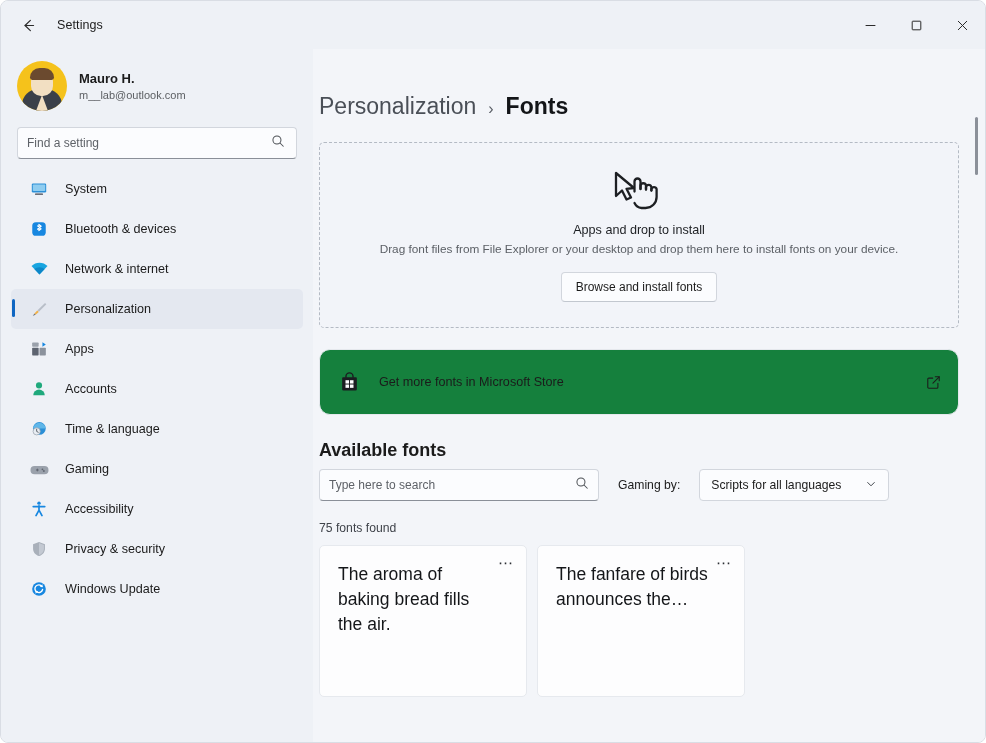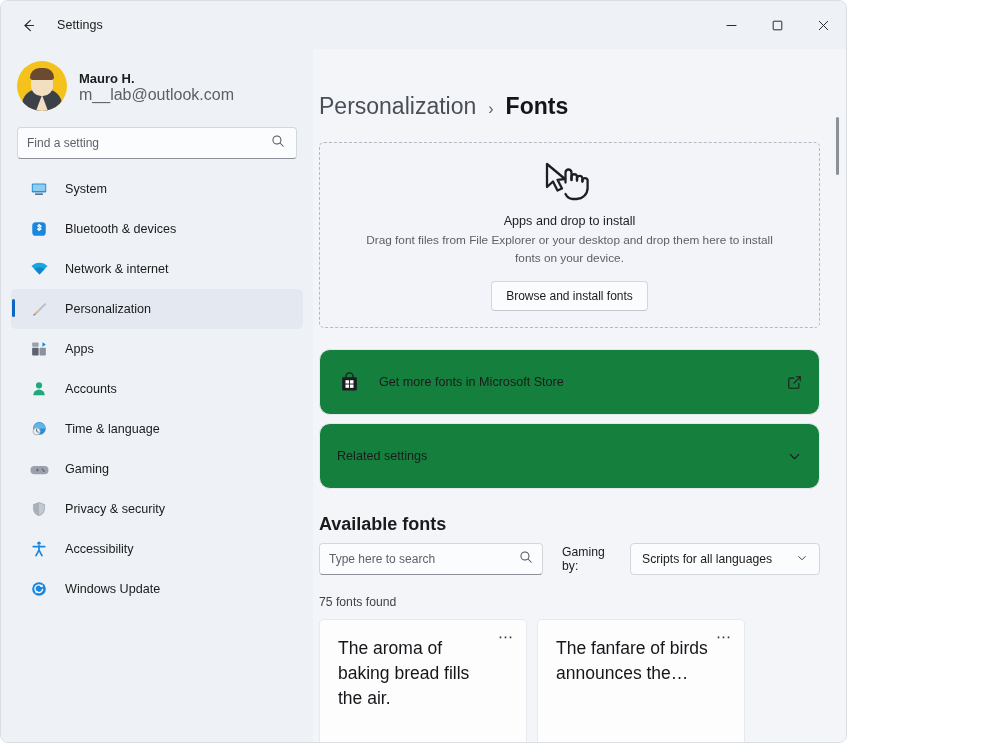--- a/index.html
+++ b/index.html
@@ -4,21 +4,21 @@
 <style>
   * { box-sizing: border-box; margin: 0; padding: 0; }
   html, body {
     width: 986px; height: 743px;
     font-family: "Liberation Sans", sans-serif;
     background: #ffffff;
     overflow: hidden;
   }
   #window {
     position: relative;
-    width: 847px; height: 743px;
+    width: 986px; height: 743px;
     background: #f3f5f9;
     border: 1px solid #d9dde4;
     border-radius: 8px;
     overflow: hidden;
     display: flex;
     flex-direction: column;
   }
 
   
   #titlebar {
@@ -115,21 +115,21 @@
     clip-path: polygon(50% 0, 100% 100%, 0 100%);
   }
   .acct-text { margin-left: 12px; }
   .acct-name {
     font-size: 13px;
     font-weight: bold;
     color: #1b1b1b;
     line-height: 17px;
   }
   .acct-mail {
-    font-size: 16px;
+    font-size: 11px;
     color: #5c5f63;
     line-height: 16px;
     margin-top: 0;
   }
 
   #search-wrap { padding: 6px 16px 10px 16px; }
   #search-box {
     height: 32px;
     background: #fbfcfe;
     border: 1px solid #d2d6dd;
@@ -527,37 +527,37 @@
               <rect x="7.2" y="8.9" width="1.1" height="3.3" rx="0.5" fill="#5f6570"></rect>
               <circle cx="13.1" cy="9.8" r="0.95" fill="#5f6570"></circle>
               <circle cx="14.6" cy="11.6" r="0.95" fill="#5f6570"></circle>
             </svg>
           </span>
           <span class="nav-label">Gaming</span>
         </div>
 
         <div class="nav-item">
           <span class="nav-ico">
-            <svg width="18" height="18" viewBox="0 0 20 20">
-              <path d="M10 2.2 L16.6 4.8 V9.6 C16.6 13.6 13.6 16.6 10 17.8 C6.4 16.6 3.4 13.6 3.4 9.6 V4.8 Z" fill="#a9b0ba"></path>
-              <path d="M10 3.4 L15.5 5.6 V9.6 C15.5 13 13 15.6 10 16.7 Z" fill="#c3c9d2"></path>
-            </svg>
-          </span>
-          <span class="nav-label">Privacy &amp; security</span>
-        </div>
-
-        <div class="nav-item">
-          <span class="nav-ico">
             <svg width="18" height="18" viewBox="0 0 20 20" stroke="#1787e0" fill="none" stroke-linecap="round">
               <circle cx="10" cy="3.5" r="1.9" fill="#1787e0" stroke="none"></circle>
               <path d="M3.6 7.3 H16.4" stroke-width="1.9"></path>
               <path d="M10 6.4 V11.6 M10 11.3 L6.7 17.3 M10 11.3 L13.3 17.3" stroke-width="1.9"></path>
             </svg>
           </span>
           <span class="nav-label">Accessibility</span>
+        </div>
+
+        <div class="nav-item">
+          <span class="nav-ico">
+            <svg width="18" height="18" viewBox="0 0 20 20">
+              <path d="M10 2.2 L16.6 4.8 V9.6 C16.6 13.6 13.6 16.6 10 17.8 C6.4 16.6 3.4 13.6 3.4 9.6 V4.8 Z" fill="#a9b0ba"></path>
+              <path d="M10 3.4 L15.5 5.6 V9.6 C15.5 13 13 15.6 10 16.7 Z" fill="#c3c9d2"></path>
+            </svg>
+          </span>
+          <span class="nav-label">Privacy &amp; security</span>
         </div>
 
         <div class="nav-item">
           <span class="nav-ico">
             <svg width="18" height="18" viewBox="0 0 20 20">
               <circle cx="10" cy="10" r="7.6" fill="#1787e0"></circle>
               <path d="M13.4 7.4 A4.3 4.3 0 1 0 14 10.4" stroke="#fff" stroke-width="1.5" fill="none" stroke-linecap="round"></path>
               <path d="M13.9 4.8 L13.9 7.8 L10.9 7.8 Z" fill="#fff"></path>
               <path d="M6.2 15.2 L6.2 12.2 L9.2 12.2 Z" fill="#fff"></path>
             </svg>
@@ -606,28 +606,20 @@
           <span class="card-label">Get more fonts in Microsoft Store</span>
           <span class="card-right">
             <svg width="15" height="15" viewBox="0 0 16 16" fill="none" stroke="#1b1b1b" stroke-width="1.15" stroke-linecap="round" stroke-linejoin="round">
               <path d="M12.7 8.8 V13 A1.1 1.1 0 0 1 11.6 14.1 H3 A1.1 1.1 0 0 1 1.9 13 V4.4 A1.1 1.1 0 0 1 3 3.3 H7.2"></path>
               <path d="M9.9 1.9 H14.1 V6.1"></path>
               <path d="M14.1 1.9 L7.4 8.6"></path>
             </svg>
           </span>
         </div>
 
-        <div class="card">
-          <span class="card-label" style="margin-left:0">Related settings</span>
-          <span class="card-right">
-            <svg width="15" height="15" viewBox="0 0 16 16" fill="none" stroke="#1b1b1b" stroke-width="1.2" stroke-linecap="round" stroke-linejoin="round">
-              <path d="M3.4 5.8 L8 10.4 L12.6 5.8"></path>
-            </svg>
-          </span>
-        </div>
 
         <div id="avail-title">Available fonts</div>
 
         <div id="filter-row">
           <div id="font-search">
             <input placeholder="Type here to search" style="">
             <span>
               <svg width="14" height="14" viewBox="0 0 16 16" fill="none" stroke="#4c5055">
                 <circle cx="6.8" cy="6.8" r="4.6" stroke-width="1.15"></circle>
                 <path d="M10.3 10.3 L14 14" stroke-width="1.15" stroke-linecap="round"></path>

